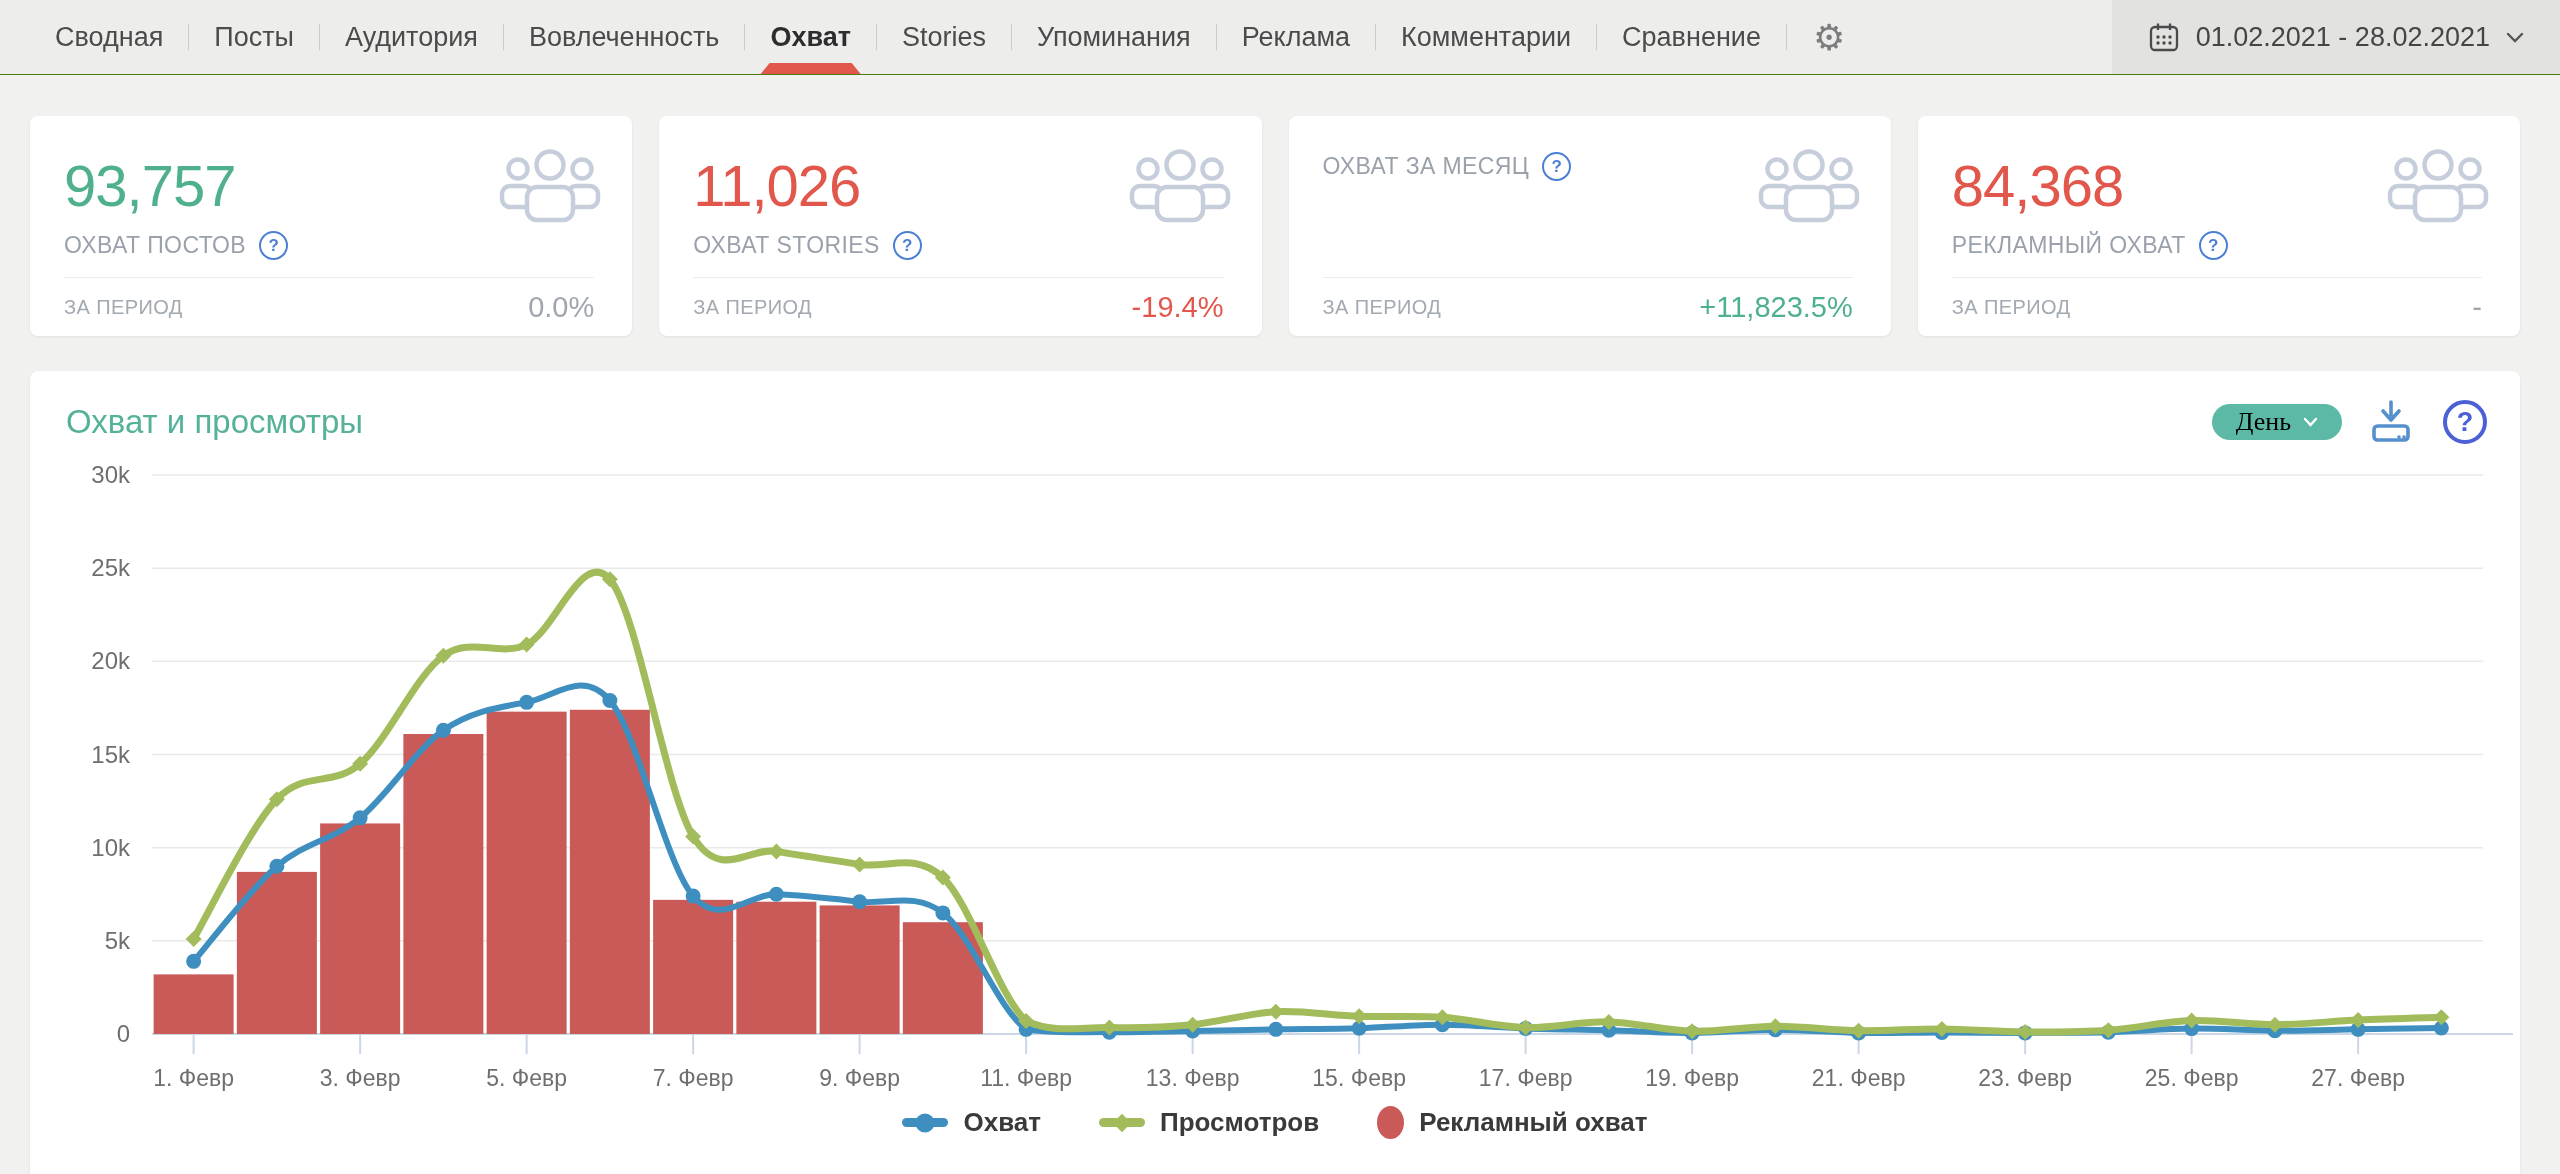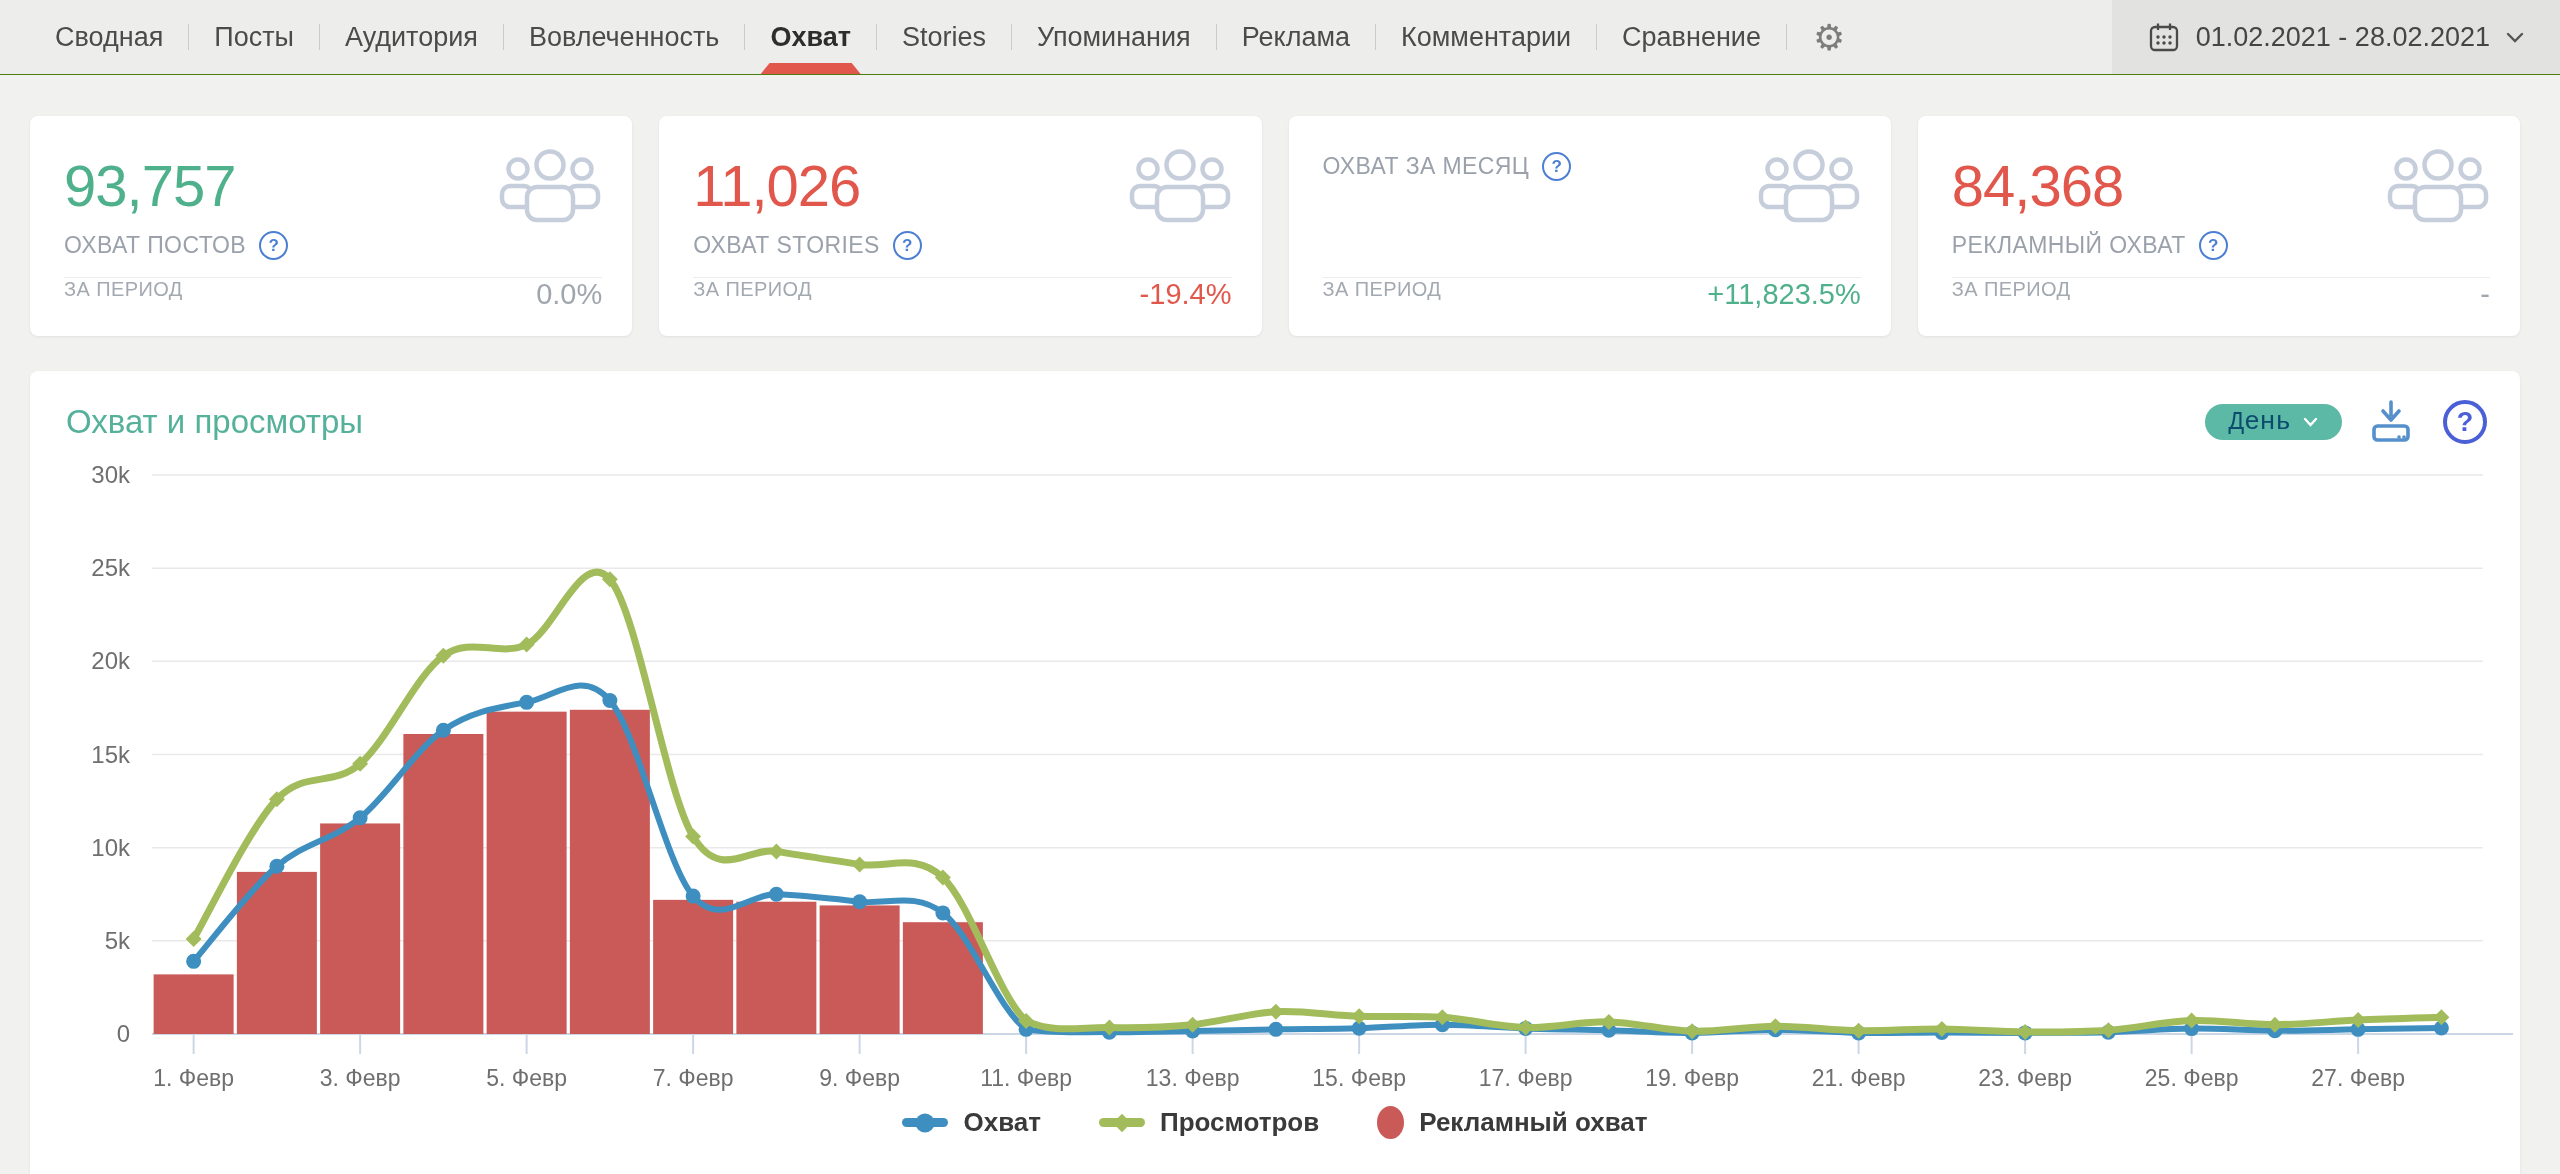--- a/index.html
+++ b/index.html
@@ -25,36 +25,36 @@
   .cards{display:flex;gap:27px;margin:41px 40px 0 30px;}
   .card{flex:1;background:#fff;border-radius:8px;box-shadow:0 1px 3px rgba(0,0,0,.07);
     height:220px;position:relative;box-sizing:border-box;padding:24px 34px 0;}
   .card-value{font-size:58px;letter-spacing:-1px;margin-top:12px;}
   .card-label-row{display:flex;align-items:center;gap:13px;margin-top:12px;}
   .card-label{font-size:23px;color:#9aa1ab;letter-spacing:.4px;white-space:nowrap;}
   .qicon{width:25px;height:25px;border:2px solid #4c7fd4;border-radius:50%;
     color:#4c7fd4;font-size:17px;font-weight:bold;display:flex;align-items:center;
     justify-content:center;flex:0 0 auto;cursor:pointer;}
   .people{position:absolute;top:28px;right:30px;}
-  .card-footer{position:absolute;left:34px;right:30px;bottom:0;height:58px;
-    border-top:1px solid #ececec;display:flex;align-items:flex-start;
+  .card-footer{position:absolute;left:34px;right:38px;bottom:0;height:58px;
+    border-top:1px solid #ececec;display:flex;align-items:center;
     justify-content:space-between;}
   .period-label{font-size:20px;color:#a3a9b1;letter-spacing:.4px;}
   .delta{font-size:29px;}
 
   
   .chart-card{margin:35px 40px 0 30px;background:#fff;border-radius:8px;
     box-shadow:0 1px 3px rgba(0,0,0,.07);height:836px;position:relative;
     box-sizing:border-box;}
   .chart-header{display:flex;align-items:center;padding:25px 30px 0 36px;height:52px;}
   .chart-title{font-size:33px;color:#56b19b;}
   .chart-controls{margin-left:auto;display:flex;align-items:center;gap:24px;}
-  .interval-btn{background:#5bb9a6;color:#0c4a6e;font-size:26px;border:none;
+  .interval-btn{background:#5bb9a6;color:#000000;font-size:26px;border:none;
     border-radius:999px;padding:3px 24px;display:flex;align-items:center;gap:12px;
-    cursor:pointer;font-family:Liberation Mono, monospace;}
+    cursor:pointer;font-family:Liberation Serif, serif;}
   .icon-btn{background:none;border:none;padding:0;cursor:pointer;line-height:0;}
 
   #chart-svg{display:block;margin-top:2px;}
   text{font-family:"Liberation Sans",sans-serif;}
 
   
   .legend{display:flex;justify-content:center;align-items:center;gap:58px;margin-top:4px;}
   .legend-item{display:flex;align-items:center;gap:15px;font-size:26px;
     font-weight:bold;color:#3a3a3a;cursor:pointer;}
   .lm-line{position:relative;width:46px;height:9px;border-radius:5px;}

